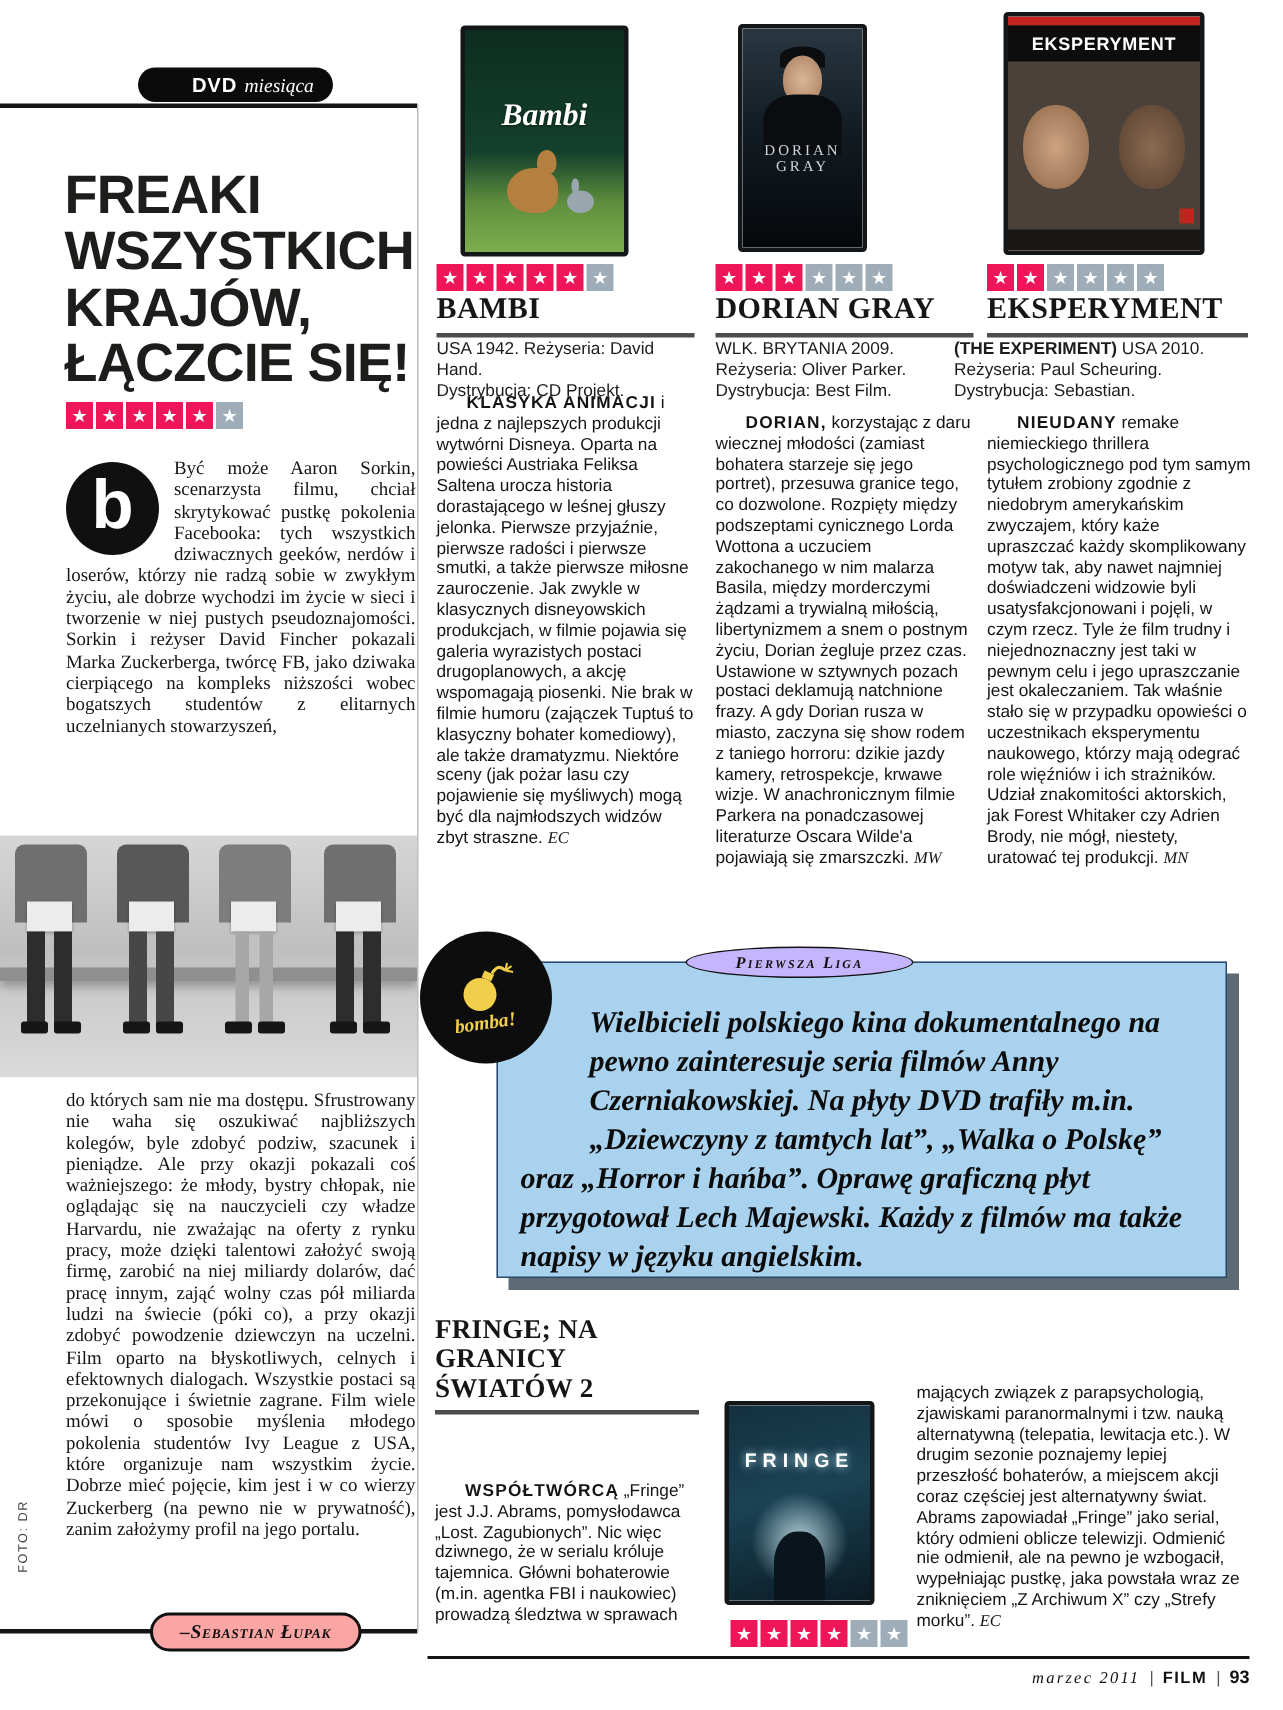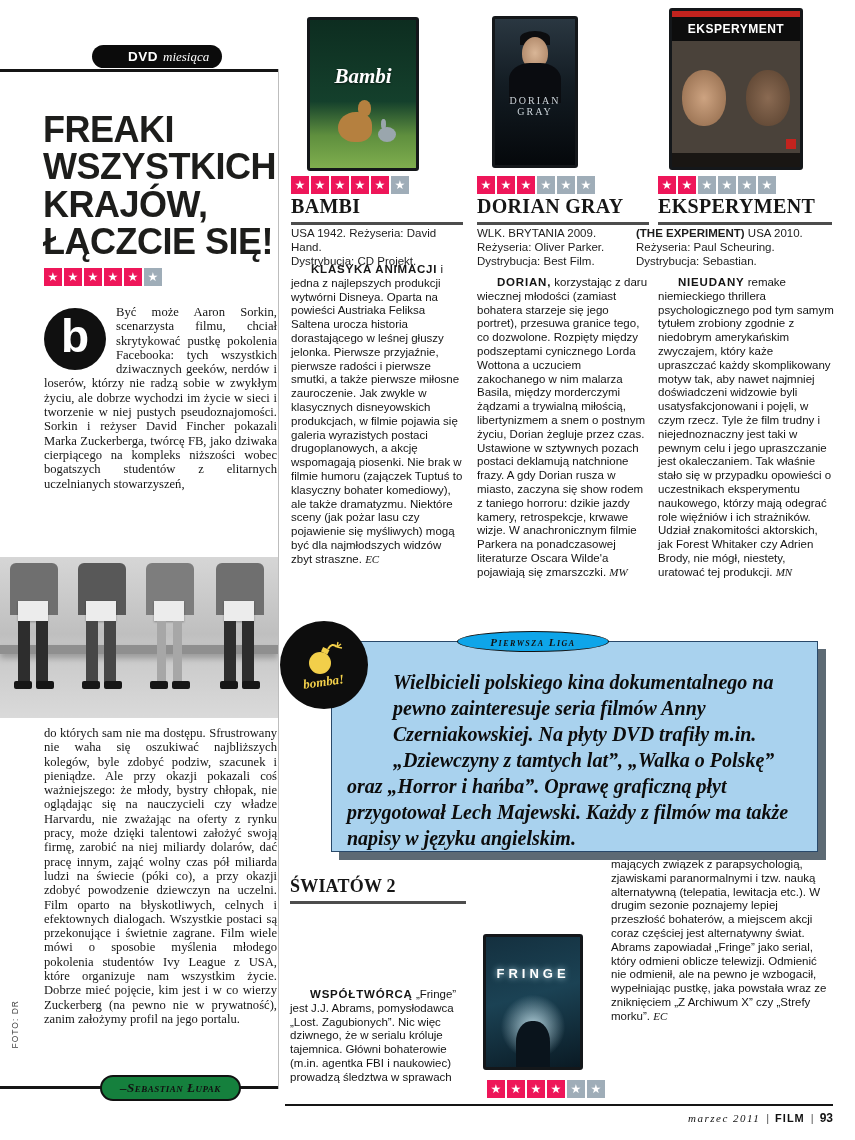--- a/index.html
+++ b/index.html
@@ -28,21 +28,21 @@
   .star-on{background:#ee1659;}
   .star-off{background:#9fadb8;}
 
   .article{position:absolute;width:233px;font-family:"Liberation Serif",serif;font-size:12.6px;
            line-height:14.3px;text-align:justify;color:#141414;}
   .dropcap{float:left;width:62px;height:62px;margin:3px 10px 2px 0;background:#101010;border-radius:50%;
            color:#fff;font-family:"Liberation Sans",sans-serif;font-weight:800;font-size:46px;
            display:flex;align-items:center;justify-content:center;padding-bottom:6px;box-sizing:border-box;}
   .foto-credit{position:absolute;left:10px;top:1000px;writing-mode:vertical-rl;transform:rotate(180deg);
                font-size:8.5px;color:#444;letter-spacing:1px;}
-  .author-oval{position:absolute;left:100px;top:1075px;height:22px;padding:0 18px;background:#15803d;
+  .author-oval{position:absolute;left:100px;top:1075px;height:22px;padding:0 18px;background:#fca5a5;
                border:2px solid #111;border-radius:13px;display:inline-flex;align-items:center;z-index:3;
                font-family:"Liberation Serif",serif;font-style:italic;font-weight:700;font-size:13px;
                font-variant:small-caps;letter-spacing:.5px;}
 
   
   .photo{position:absolute;left:0;top:557px;width:278px;height:161px;overflow:hidden;
          background:linear-gradient(#d6d6d6 0%,#bfbfbf 48%,#c9c9c9 60%,#dadada 100%);filter:grayscale(1);}
   .ph-bench{position:absolute;left:0;top:88px;width:100%;height:9px;background:#8f8f8f;box-shadow:0 4px 6px rgba(0,0,0,.25);}
   .ph-person{position:absolute;top:6px;width:56px;height:155px;}
   .ph-torso{position:absolute;left:4px;top:0;width:48px;height:52px;background:#6f6f6f;border-radius:6px 6px 0 0;}
@@ -98,21 +98,21 @@
   .fr-title{top:22%;font-weight:700;font-size:13px;letter-spacing:4px;text-shadow:0 0 6px #bfe8f5;}
   .fr-fig{position:absolute;left:50%;bottom:0;width:34px;height:46px;margin-left:-17px;background:#0a141c;border-radius:45% 45% 0 0;}
 
   
   .bomba-circle{position:absolute;left:280px;top:621px;width:88px;height:88px;background:#0d0d0d;border-radius:50%;
                 z-index:2;display:flex;flex-direction:column;align-items:center;justify-content:center;}
   .bomba-label{color:#f2cf4a;font-family:"Liberation Serif",serif;font-style:italic;font-weight:700;
                font-size:13px;transform:rotate(-8deg);margin-top:-2px;}
   .liga-box{position:absolute;left:331px;top:641px;width:487px;height:211px;background:#a9d2ee;
             border:1px solid #29496a;box-shadow:8px 8px 0 #5d6a74;box-sizing:border-box;}
-  .liga-pill{position:absolute;left:457px;top:631px;width:150px;height:19px;background:#0ea5e9;border:1px solid #111;
+  .liga-pill{position:absolute;left:457px;top:631px;width:150px;height:19px;background:#c4b5fd;border:1px solid #111;
              border-radius:50%;display:flex;align-items:center;justify-content:center;z-index:3;
              font-family:"Liberation Serif",serif;font-style:italic;font-weight:700;font-size:11px;
              font-variant:small-caps;letter-spacing:1.5px;}
   .liga-text{padding:27px 18px 0 15px;font-family:"Liberation Serif",serif;font-style:italic;font-weight:700;
              font-size:20px;line-height:26px;color:#0c0c0c;}
   .liga-spacer{float:left;width:46px;height:100px;}
 
   
   .fringe-heading{position:absolute;left:290px;top:877px;width:176px;font-family:"Liberation Serif",serif;
                   font-weight:700;font-size:18px;line-height:1.08;letter-spacing:.2px;
@@ -288,20 +288,21 @@
     <svg width="38" height="36" viewBox="0 0 38 36">
       <circle cx="15" cy="23" r="11" fill="#f2cf4a"></circle>
       <rect x="17" y="8" width="7" height="5" fill="#f2cf4a" transform="rotate(25 20 10)"></rect>
       <path d="M23 9 Q27 2 32 7" stroke="#f2cf4a" stroke-width="2" fill="none"></path>
       <path d="M32 7 l4 -3 M32 7 l5 1 M32 7 l1 -5" stroke="#f2cf4a" stroke-width="1.4"></path>
     </svg>
     <div class="bomba-label">bomba!</div>
   </div>
 
   <div class="fringe-heading">
+    <div>FRINGE; NA GRANICY</div>
     <div>ŚWIATÓW 2</div>
   </div>
   <div class="review-body" style="left:290px;top:988px;width:176px;">
     <span class="lead">WSPÓŁTWÓRCĄ</span><span> „Fringe” jest J.J. Abrams, pomysłodawca „Lost. Zagubionych”. Nic więc dziwnego, że w serialu króluje tajemnica. Główni bohaterowie (m.in. agentka FBI i naukowiec) prowadzą śledztwa w sprawach</span>
   </div>
 
   <div class="cover" style="left:483px;top:934px;width:100px;height:136px;">
     <div class="fringe-art">
       <div class="fr-glow"></div>
       <div class="cover-title fr-title">FRINGE</div>
@@ -310,21 +311,21 @@
   </div>
   <div class="stars" style="left:487px;top:1080px;">
       <span class="star star-on">★</span>
       <span class="star star-on">★</span>
       <span class="star star-on">★</span>
       <span class="star star-on">★</span>
       <span class="star star-off">★</span>
       <span class="star star-off">★</span>
     </div>
 
-  <div class="review-body" style="left:611px;top:858px;width:224px;">
+  <div class="review-body" style="left:611px;top:923px;width:224px;">
     <span>mających związek z parapsychologią, zjawiskami paranormalnymi i tzw. nauką alternatywną (telepatia, lewitacja etc.). W drugim sezonie poznajemy lepiej przeszłość bohaterów, a miejscem akcji coraz częściej jest alternatywny świat. Abrams zapowiadał „Fringe” jako serial, który odmieni oblicze telewizji. Odmienić nie odmienił, ale na pewno je wzbogacił, wypełniając pustkę, jaka powstała wraz ze zniknięciem „Z Archiwum X” czy „Strefy morku”. </span><span class="sig">EC</span>
   </div>
 
   <div class="rule" style="left:285px;top:1104px;width:548px;height:2px;"></div>
   <div class="footer">
     <span class="foot-issue">marzec 2011</span>
     <span class="foot-sep">|</span>
     <span class="foot-mag">FILM</span>
     <span class="foot-sep">|</span>
     <span class="foot-page">93</span>

